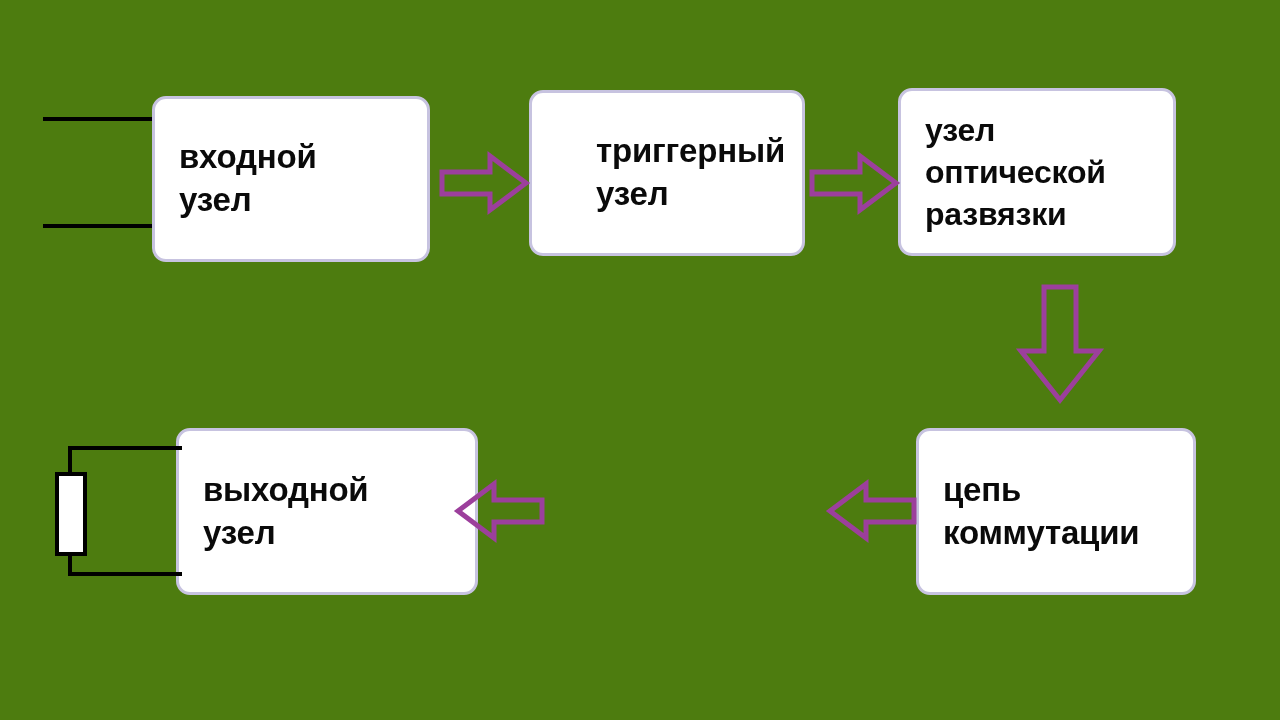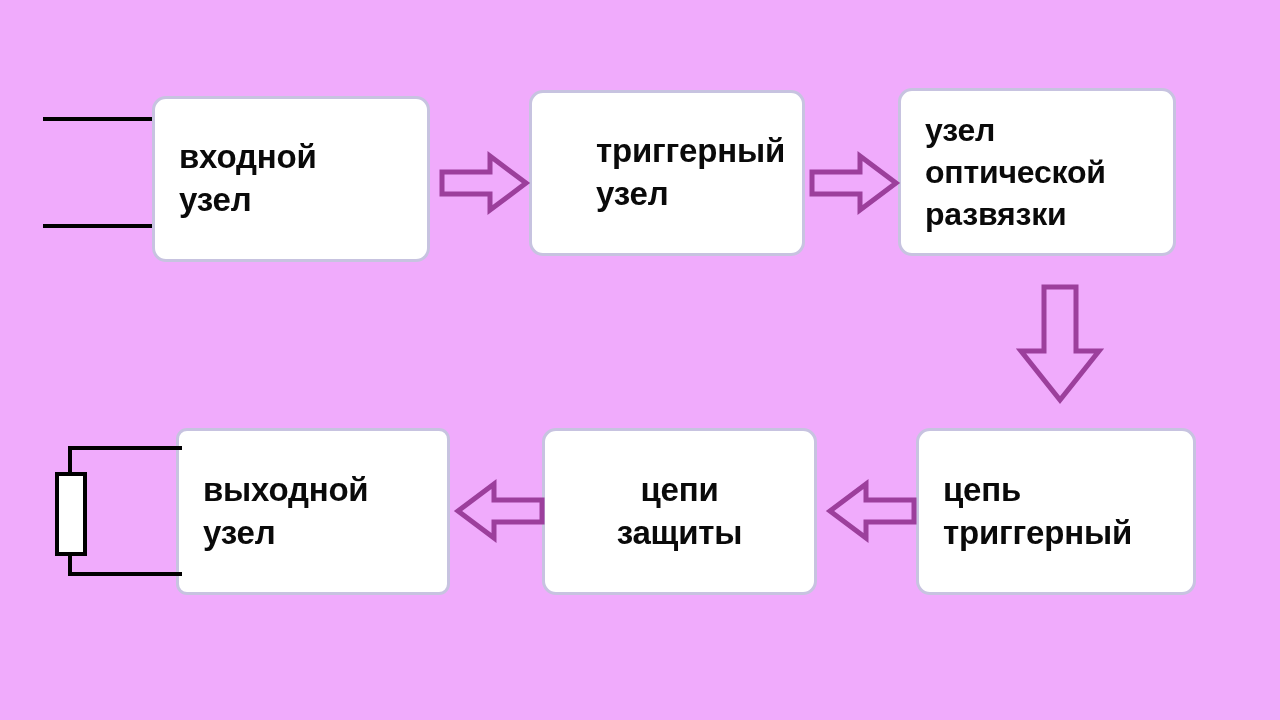--- a/index.html
+++ b/index.html
@@ -4,21 +4,21 @@
 <style>
   html, body {
     margin: 0;
     padding: 0;
     background: #ffffff;
   }
   #canvas {
     position: relative;
     width: 1280px;
     height: 720px;
-    background: #f0abfc;
+    background: #4d7c0f;
     overflow: hidden;
     font-family: "Liberation Sans", sans-serif;
   }
   .node {
     position: absolute;
     box-sizing: border-box;
     background: #ffffff;
     border: 3px solid #c7c3e0;
     border-radius: 14px;
     display: flex;
@@ -77,33 +77,29 @@
     <span class="label">триггерный
 узел</span>
   </div>
 
   <div class="node align-left tight" style="left:898px; top:88px; width:278px; height:168px;">
     <span class="label">узел
 оптической
 развязки</span>
   </div>
 
-  <div class="node align-left" style="left:176px; top:428px; width:274px; height:167px;border-radius:11px;">
+  <div class="node align-left" style="left:176px; top:428px; width:302px; height:167px;">
     <span class="label">выходной
 узел</span>
   </div>
 
-  <div class="node align-center" style="left:542px; top:428px; width:275px; height:167px;">
-    <span class="label">цепи
-защиты</span>
-  </div>
 
   <div class="node align-left" style="left:916px; top:428px; width:280px; height:167px;">
     <span class="label">цепь
-триггерный</span>
+коммутации</span>
   </div>
 
   <div class="arrow" style="left:440px; top:152px; width:88px; height:62px;">
     <svg width="88" height="62" viewBox="0 0 88 62">
       <path d="M2,20 L50,20 L50,4 L86,31 L50,58 L50,42 L2,42 Z" fill="none" stroke="#9c3f9c" stroke-width="5" stroke-linejoin="miter"></path>
     </svg>
   </div>
 
   <div class="arrow" style="left:810px; top:152px; width:88px; height:62px;">
     <svg width="88" height="62" viewBox="0 0 88 62">

